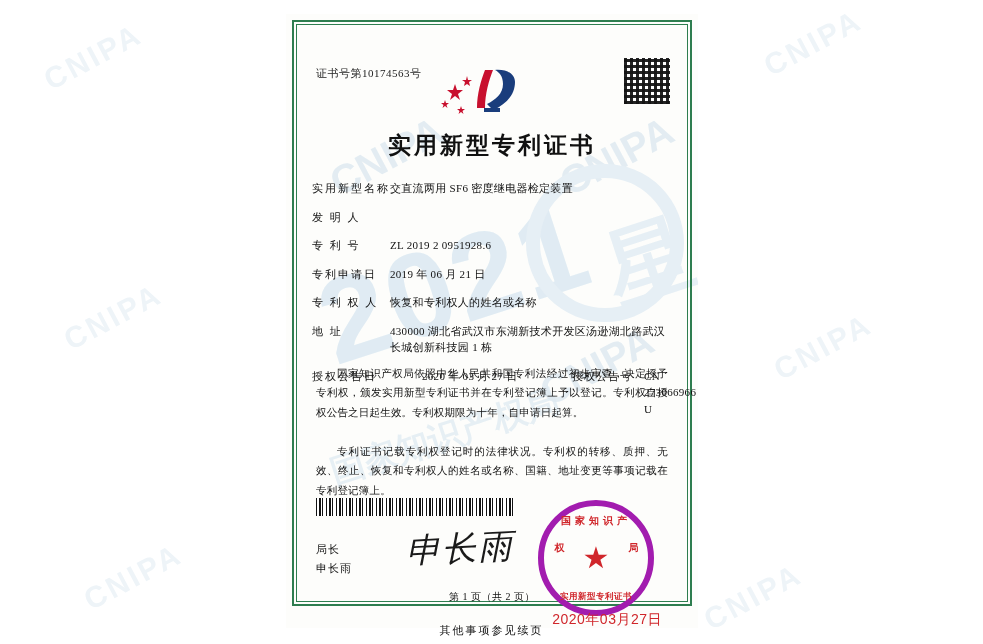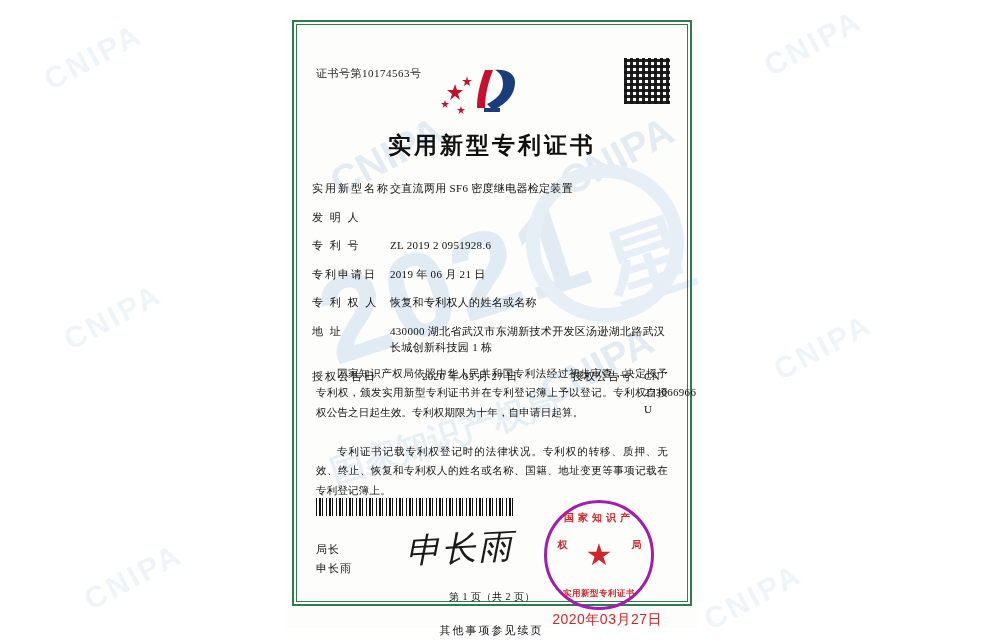--- a/index.html
+++ b/index.html
@@ -216,21 +216,21 @@
     transform: rotate(-3deg);
     letter-spacing: 2px;
   }
   
   .seal {
     position: absolute;
     right: 44px;
     top: 486px;
     width: 104px;
     height: 104px;
-    border: 3px solid #a21caf;
+    border: 6px solid #a21caf;
     border-radius: 50%;
     color: #d0262b;
   }
   .seal .star {
     position: absolute;
     left: 50%;
     top: 50%;
     transform: translate(-50%, -50%);
     font-size: 30px;
     line-height: 1;

